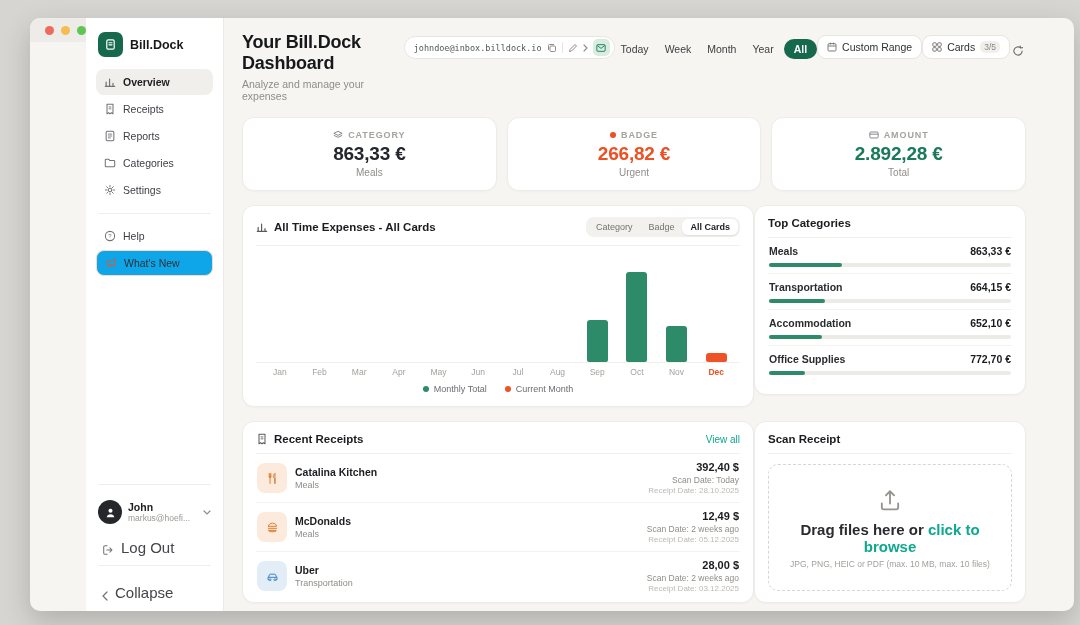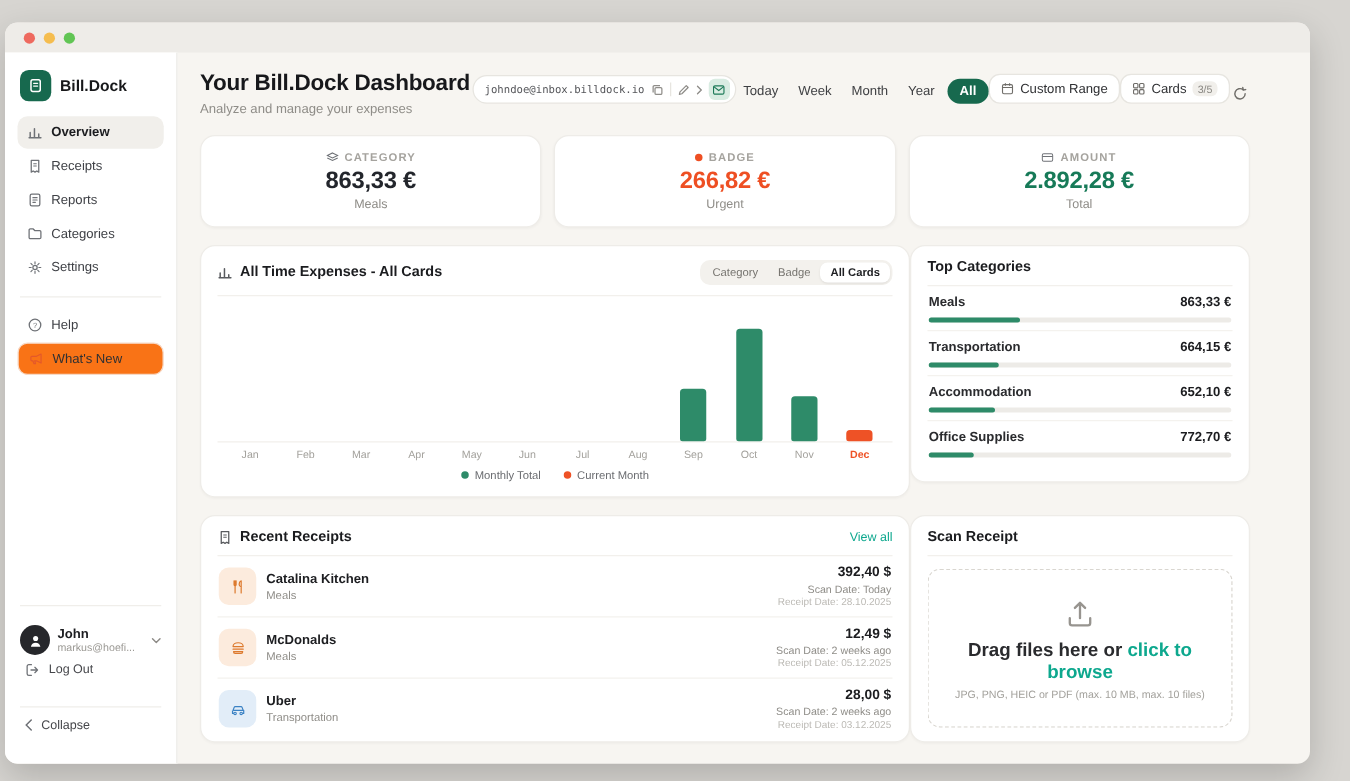--- a/index.html
+++ b/index.html
@@ -1,41 +1,41 @@
 <!DOCTYPE html>
 <html><head>
 <meta charset="utf-8">
 <style>
   *{margin:0;padding:0;box-sizing:border-box}
   html,body{width:1080px;height:625px}
   body{font-family:"Liberation Sans",sans-serif;background:#d7d5d1;position:relative;overflow:hidden}
   svg{display:block}
-  .window{position:absolute;left:4px;top:18px;width:1044px;height:593px;background:#f7f5f1;border-radius:10px;overflow:hidden;box-shadow:0 10px 28px rgba(0,0,0,.18);display:flex;flex-direction:column}
+  .window{position:absolute;left:30px;top:18px;width:1044px;height:593px;background:#f7f5f1;border-radius:10px;overflow:hidden;box-shadow:0 10px 28px rgba(0,0,0,.18);display:flex;}
   .titlebar{height:24px;flex:0 0 auto;background:#eeece8;display:flex;align-items:center;gap:7px;padding-left:15px}
   .tl{width:9px;height:9px;border-radius:50%;cursor:pointer}
   .app{flex:1;display:flex;min-height:0}
   
   .sidebar{width:138px;flex:0 0 auto;background:#fff;border-right:1px solid #eceae6;display:flex;flex-direction:column;padding:12px 10px 10px}
   .logo-row{display:flex;align-items:center;gap:7px;padding:2px 2px 12px}
   .logo-box{width:25px;height:25px;border-radius:7px;background:#17694e;display:flex;align-items:center;justify-content:center}
   .logo-text{font-size:12.5px;font-weight:700;color:#17181a}
   .nav-item{display:flex;align-items:center;gap:7px;height:26px;padding:0 8px;border-radius:8px;font-size:10.5px;color:#3f4146;cursor:pointer;margin-bottom:1px}
   .ni{color:#6f7277;display:flex;flex:0 0 auto}
   .nav-item.active{background:#f1efeb;font-weight:700;color:#1c1d20}
-  .nav-item.whatsnew{background:#f97316;border:1px solid #f7d9c6;color:#2f3033}
+  .nav-item.whatsnew{background:#0ea5e9;border:1px solid #f7d9c6;color:#2f3033}
   .nav-item.whatsnew .ni{color:#e4582a}
   .sdivider{height:1px;background:#f0eeea;margin:9px 2px}
   .spacer{flex:1}
   .user-row{display:flex;align-items:center;gap:6px;padding:6px 2px;cursor:pointer}
   .avatar{width:24px;height:24px;border-radius:50%;background:#26272b;display:flex;align-items:center;justify-content:center;flex:0 0 auto;overflow:hidden}
   .user-meta{flex:1;min-width:0}
   .user-name{font-size:10.5px;font-weight:700;color:#1d1e21}
   .user-email{font-size:8.5px;color:#9b9994;white-space:nowrap;overflow:hidden}
   .chev{color:#8f8d89;display:flex}
-  .side-link{display:flex;align-items:flex-start;gap:7px;height:26px;padding:0 6px;font-size:10px;color:#45464a;cursor:pointer}
+  .side-link{display:flex;align-items:flex-end;gap:7px;height:26px;padding:0 6px;font-size:15px;color:#45464a;cursor:pointer}
   
   .main{flex:1;min-width:0;padding:14px 48px 0 18px;display:flex;flex-direction:column;overflow:hidden}
   .header{display:flex;justify-content:space-between;align-items:flex-start}
   .page-title{font-size:18px;font-weight:700;color:#17181b;letter-spacing:-.2px}
   .subtitle{font-size:10.5px;color:#8f8d88;margin-top:4px}
   .controls{display:flex;align-items:flex-end;gap:0;margin-top:3px}
   .email-pill{display:flex;align-items:center;gap:5px;background:#fff;border:1px solid #e7e5e0;border-radius:12px;height:23px;padding:0 4px 0 9px}
   .email-text{font-family:"DejaVu Sans Mono",monospace;font-size:8.5px;color:#55565a}
   .pill-ic{color:#8f8d89;display:flex;cursor:pointer}
   .pill-sep{width:1px;height:11px;background:#e7e5e0}

